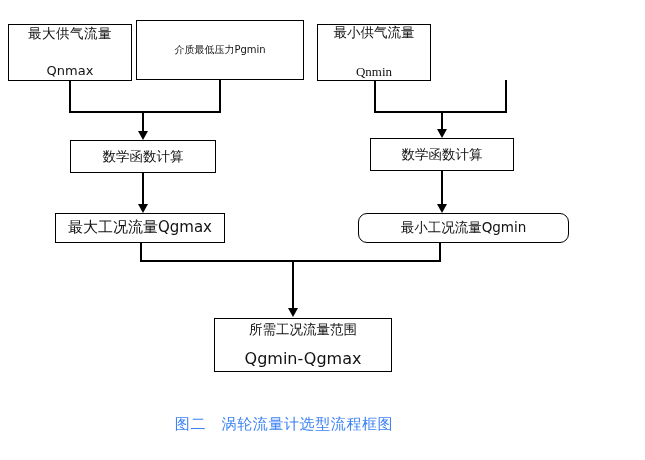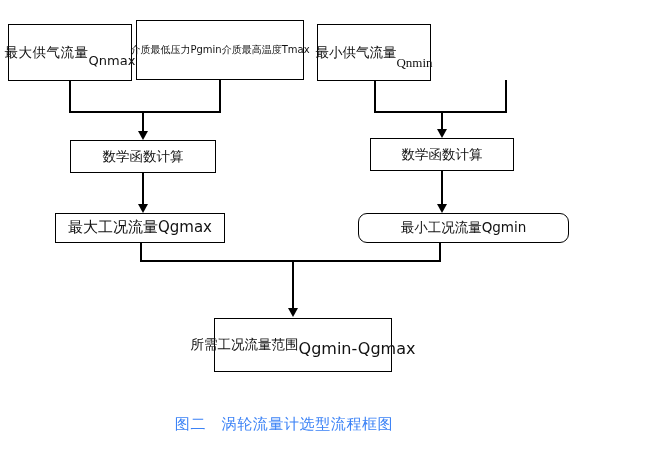--- a/index.html
+++ b/index.html
@@ -14,20 +14,21 @@
     background: #ffffff;
     overflow: hidden;
     font-family: "DejaVu Sans", "Liberation Sans", sans-serif;
   }
   .node {
     position: absolute;
     box-sizing: border-box;
     border: 1.5px solid #000000;
     background: #ffffff;
     display: flex;
+    flex-direction: column;
     align-items: center;
     justify-content: center;
     color: #111111;
     line-height: 1.45;
     text-align: center;
   }
   .node .line {
     display: block;
     white-space: nowrap;
   }
@@ -87,21 +88,20 @@
 
 <div id="page">
 
   <div class="node" id="box-qnmax">
     <span class="line l1">最大供气流量</span>
     <span class="line l2">Qnmax</span>
   </div>
 
   <div class="node" id="box-pgmin">
     <span class="line l1">介质最低压力Pgmin</span>
-    <span class="line l2">介质最高温度Tmax</span>
   </div>
 
   <div class="node" id="box-qnmin">
     <span class="line l1">最小供气流量</span>
     <span class="line l2">Qnmin</span>
   </div>
 
 
   <div class="conn v" style="left:69px; top:81px; height:32px;"></div>
 

